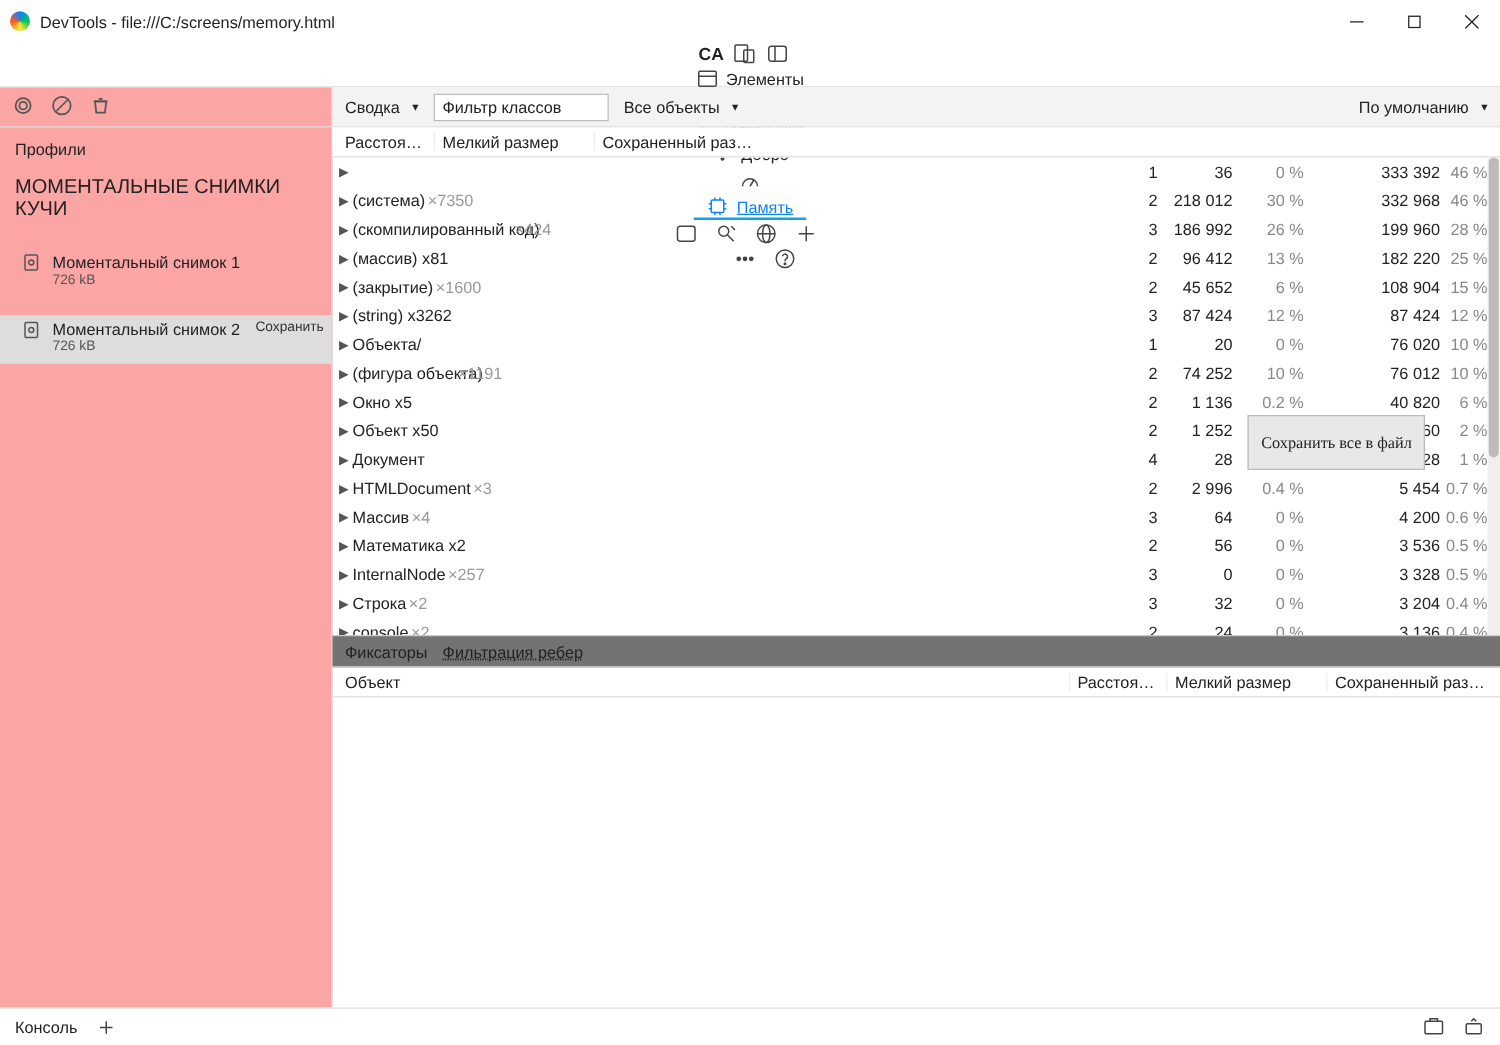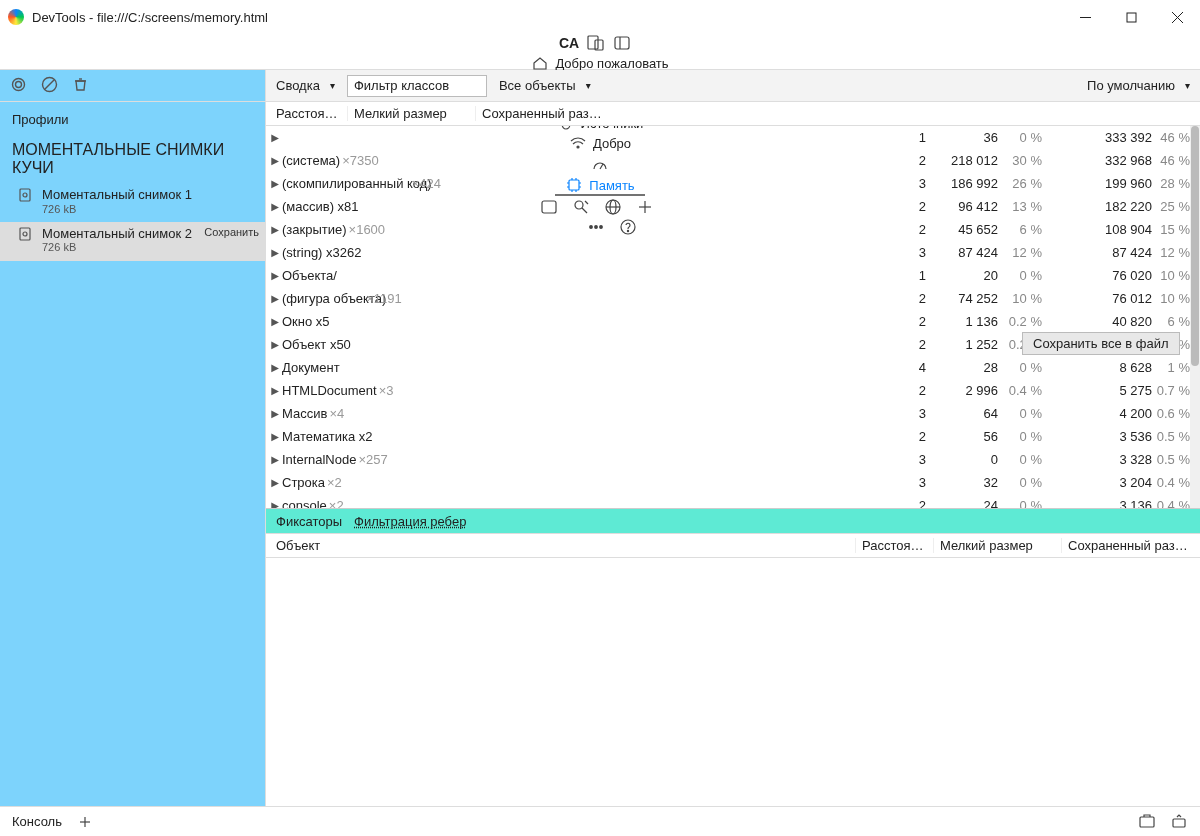--- a/index.html
+++ b/index.html
@@ -11,34 +11,34 @@
 .winbtns { display:flex; }
 .winbtn { width:46px; height:34px; display:flex; align-items:center; justify-content:center; }
 .winbtn svg { width:11px; height:11px; stroke:#222; stroke-width:1; fill:none; }
 
 .tabstrip { height:36px; display:flex; align-items:center; border-bottom:1px solid #ddd; padding:0 8px; background:#fff; gap:2px;flex-direction:column;}
 .tabstrip .lbox { display:flex; align-items:center; gap:8px; margin-right:10px; }
 .ca { font-weight:600; font-size:14px; }
 .ticon { width:18px; height:18px; display:flex; align-items:center; justify-content:center; }
 .ticon svg { width:18px; height:18px; stroke:#444; stroke-width:1.2; fill:none; }
 .tab { display:flex; align-items:center; gap:6px; padding:0 10px; height:36px; white-space:nowrap; }
-.tab.active { border-bottom:2px solid #737373; color:#0a84ff; }
+.tab.active { border-bottom:2px solid #0ea5e9; color:#0a84ff;text-decoration:underline; }
 .tab.active svg { stroke:#0a84ff; }
 .tab.active span { color:#0a84ff; }
 .tabstrip .spacer { flex:1; }
 .rgroup { display:flex; align-items:center; gap:14px; padding-right:6px; }
 
 .content { display:flex; flex:1; min-height:0; }
 
-.sidebar { width:266px; border-right:1px solid #ddd; background:#7dd3fc; display:flex; flex-direction:column; }
+.sidebar { width:266px; border-right:1px solid #ddd; background:#fca5a5; display:flex; flex-direction:column; }
 .sidebar-toolbar { height:32px; display:flex; align-items:center; gap:14px; padding:0 10px; border-bottom:1px solid #ddd; }
 .sidebar-toolbar svg { width:17px; height:17px; stroke:#555; stroke-width:1.4; fill:none; }
 .sb-label { padding:10px 12px 8px; font-size:13px; }
 .sb-section { padding:6px 12px; font-size:16px; font-weight:400; text-transform:uppercase; }
-.snap { display:flex; align-items:flex-start; gap:8px; padding:4px 10px 6px 18px; font-size:13px; position:relative;}
+.snap { display:flex; align-items:flex-start; gap:8px; padding:4px 10px 6px 18px; font-size:13px; position:relative;margin-top:15px;}
 .snap .snap-icon svg { width:16px; height:16px; stroke:#555; stroke-width:1.2; fill:none;}
 .snap .snap-body { display:flex; flex-direction:column; line-height:1.2; }
 .snap .snap-sub { font-size:11px; color:#555; }
 .snap.sel { background:#ddd; }
 .snap .snap-save { position:absolute; right:6px; top:4px; font-size:11px; color:#333; }
 
 .main { flex:1; display:flex; flex-direction:column; min-width:0; position:relative;}
 .mtoolbar { height:32px; display:flex; align-items:center; border-bottom:1px solid #ddd; background:#f3f3f3; gap:12px; padding:0 10px; }
 .dd { display:flex; align-items:center; gap:4px; }
 .dd::after { content:"▾"; font-size:10px; margin-left:6px; color:#222;}
@@ -50,34 +50,34 @@
 .col-d { width:78px; text-align:left; }
 .col-ss { width:128px; text-align:left; }
 .col-rs { width:138px; text-align:left; }
 
 .tbody { flex:1; overflow:auto; position:relative;}
 .row { height:23px; display:flex; align-items:center; padding-left:4px; }
 .cell-c { flex:1; display:flex; align-items:center; gap:2px; white-space:nowrap; }
 .tri { width:10px; text-align:center; color:#555; font-size:10px;}
 .dim { color:#999; }
 .cell-d { width:78px; text-align:right; padding-right:8px; }
-.cell-ss { width:128px; display:flex; justify-content:center; gap:10px; padding-right:8px;}
+.cell-ss { width:128px; display:flex; justify-content:flex-start; gap:23px; padding-right:8px;}
 .cell-ss .v { text-align:right; min-width:52px;}
 .cell-ss .p { text-align:right; min-width:34px; color:#888;}
 .cell-rs { width:138px; display:flex; justify-content:flex-end; gap:0; padding-right:10px;}
 .cell-rs .v { text-align:right; min-width:56px;}
 .cell-rs .p { text-align:right; min-width:38px; color:#888;}
 
-.ret-hdr { height:26px; border-top:1px solid #ccc; border-bottom:1px solid #ddd; background:#5eead4; display:flex; align-items:center; gap:12px; padding:0 10px;}
+.ret-hdr { height:26px; border-top:1px solid #ccc; border-bottom:1px solid #ddd; background:#737373; display:flex; align-items:center; gap:12px; padding:0 10px;}
 .ret-thead { height:24px; display:flex; align-items:center; border-bottom:1px solid #ddd; padding-left:4px; }
 .ret-body { height:210px; }
 
 .bottom { height:30px; border-top:1px solid #ddd; background:#fff; display:flex; align-items:center; padding:0 12px; gap:14px;}
 .bottom .spacer { flex:1; }
-.tooltip { position:absolute; top:262px; left:756px; background:#e8e8e8; border:1px solid #bbb; padding:3px 10px; font-size:13px; white-space:nowrap; z-index:5;}
+.tooltip { position:absolute; top:262px; left:732px; background:#e8e8e8; border:1px solid #bbb; padding:13px 10px; font-size:13px; white-space:nowrap; z-index:5;font-family:Liberation Serif, serif;}
 .vscroll { position:absolute; right:0; top:0; width:10px; height:100%; background:#f0f0f0;}
 .vscroll .thumb { position:absolute; left:1px; width:8px; background:#bbb; border-radius:4px;}
 </style>
 </head>
 <body>
 
 <div class="titlebar">
   <div class="favicon"></div>
   <div class="title">DevTools - file:///C:/screens/memory.html</div>
   <div class="winbtns">
@@ -109,28 +109,20 @@
           <rect x="8" y="6" width="8" height="10" rx="1"></rect>
         </svg>
       </span>
     <span class="ticon">
         <svg viewBox="0 0 18 18">
           <rect x="2" y="3" width="14" height="12" rx="2"></rect>
           <line x1="7" y1="3" x2="7" y2="15"></line>
         </svg>
       </span>
   </div>
-  <div class="tab">
-      <span class="ticon">
-        <svg viewBox="0 0 18 18">
-          <path d="M3 9l6-5 6 5v6H3z"></path>
-        </svg>
-      </span>
-      <span>Добро пожаловать</span>
-    </div>
   <div class="tab">
       <span class="ticon">
         <svg viewBox="0 0 18 18">
           <rect x="2" y="3" width="14" height="12" rx="1"></rect>
           <line x1="2" y1="7" x2="16" y2="7"></line>
         </svg>
       </span>
       <span>Элементы</span>
     </div>
   <div class="tab">
@@ -477,21 +469,21 @@
             <span class="tri">▶</span>
             <span>HTMLDocument </span>
             <span class="dim">×3</span>
           </div>
           <div class="cell-d">2</div>
           <div class="cell-ss">
             <span class="v">2 996</span>
             <span class="p">0.4 %</span>
           </div>
           <div class="cell-rs">
-            <span class="v">5 275</span>
+            <span class="v">5 454</span>
             <span class="p">0.7 %</span>
           </div>
         </div>
         <div class="row">
           <div class="cell-c">
             <span class="tri">▶</span>
             <span>Массив </span>
             <span class="dim">×4</span>
           </div>
           <div class="cell-d">3</div>

